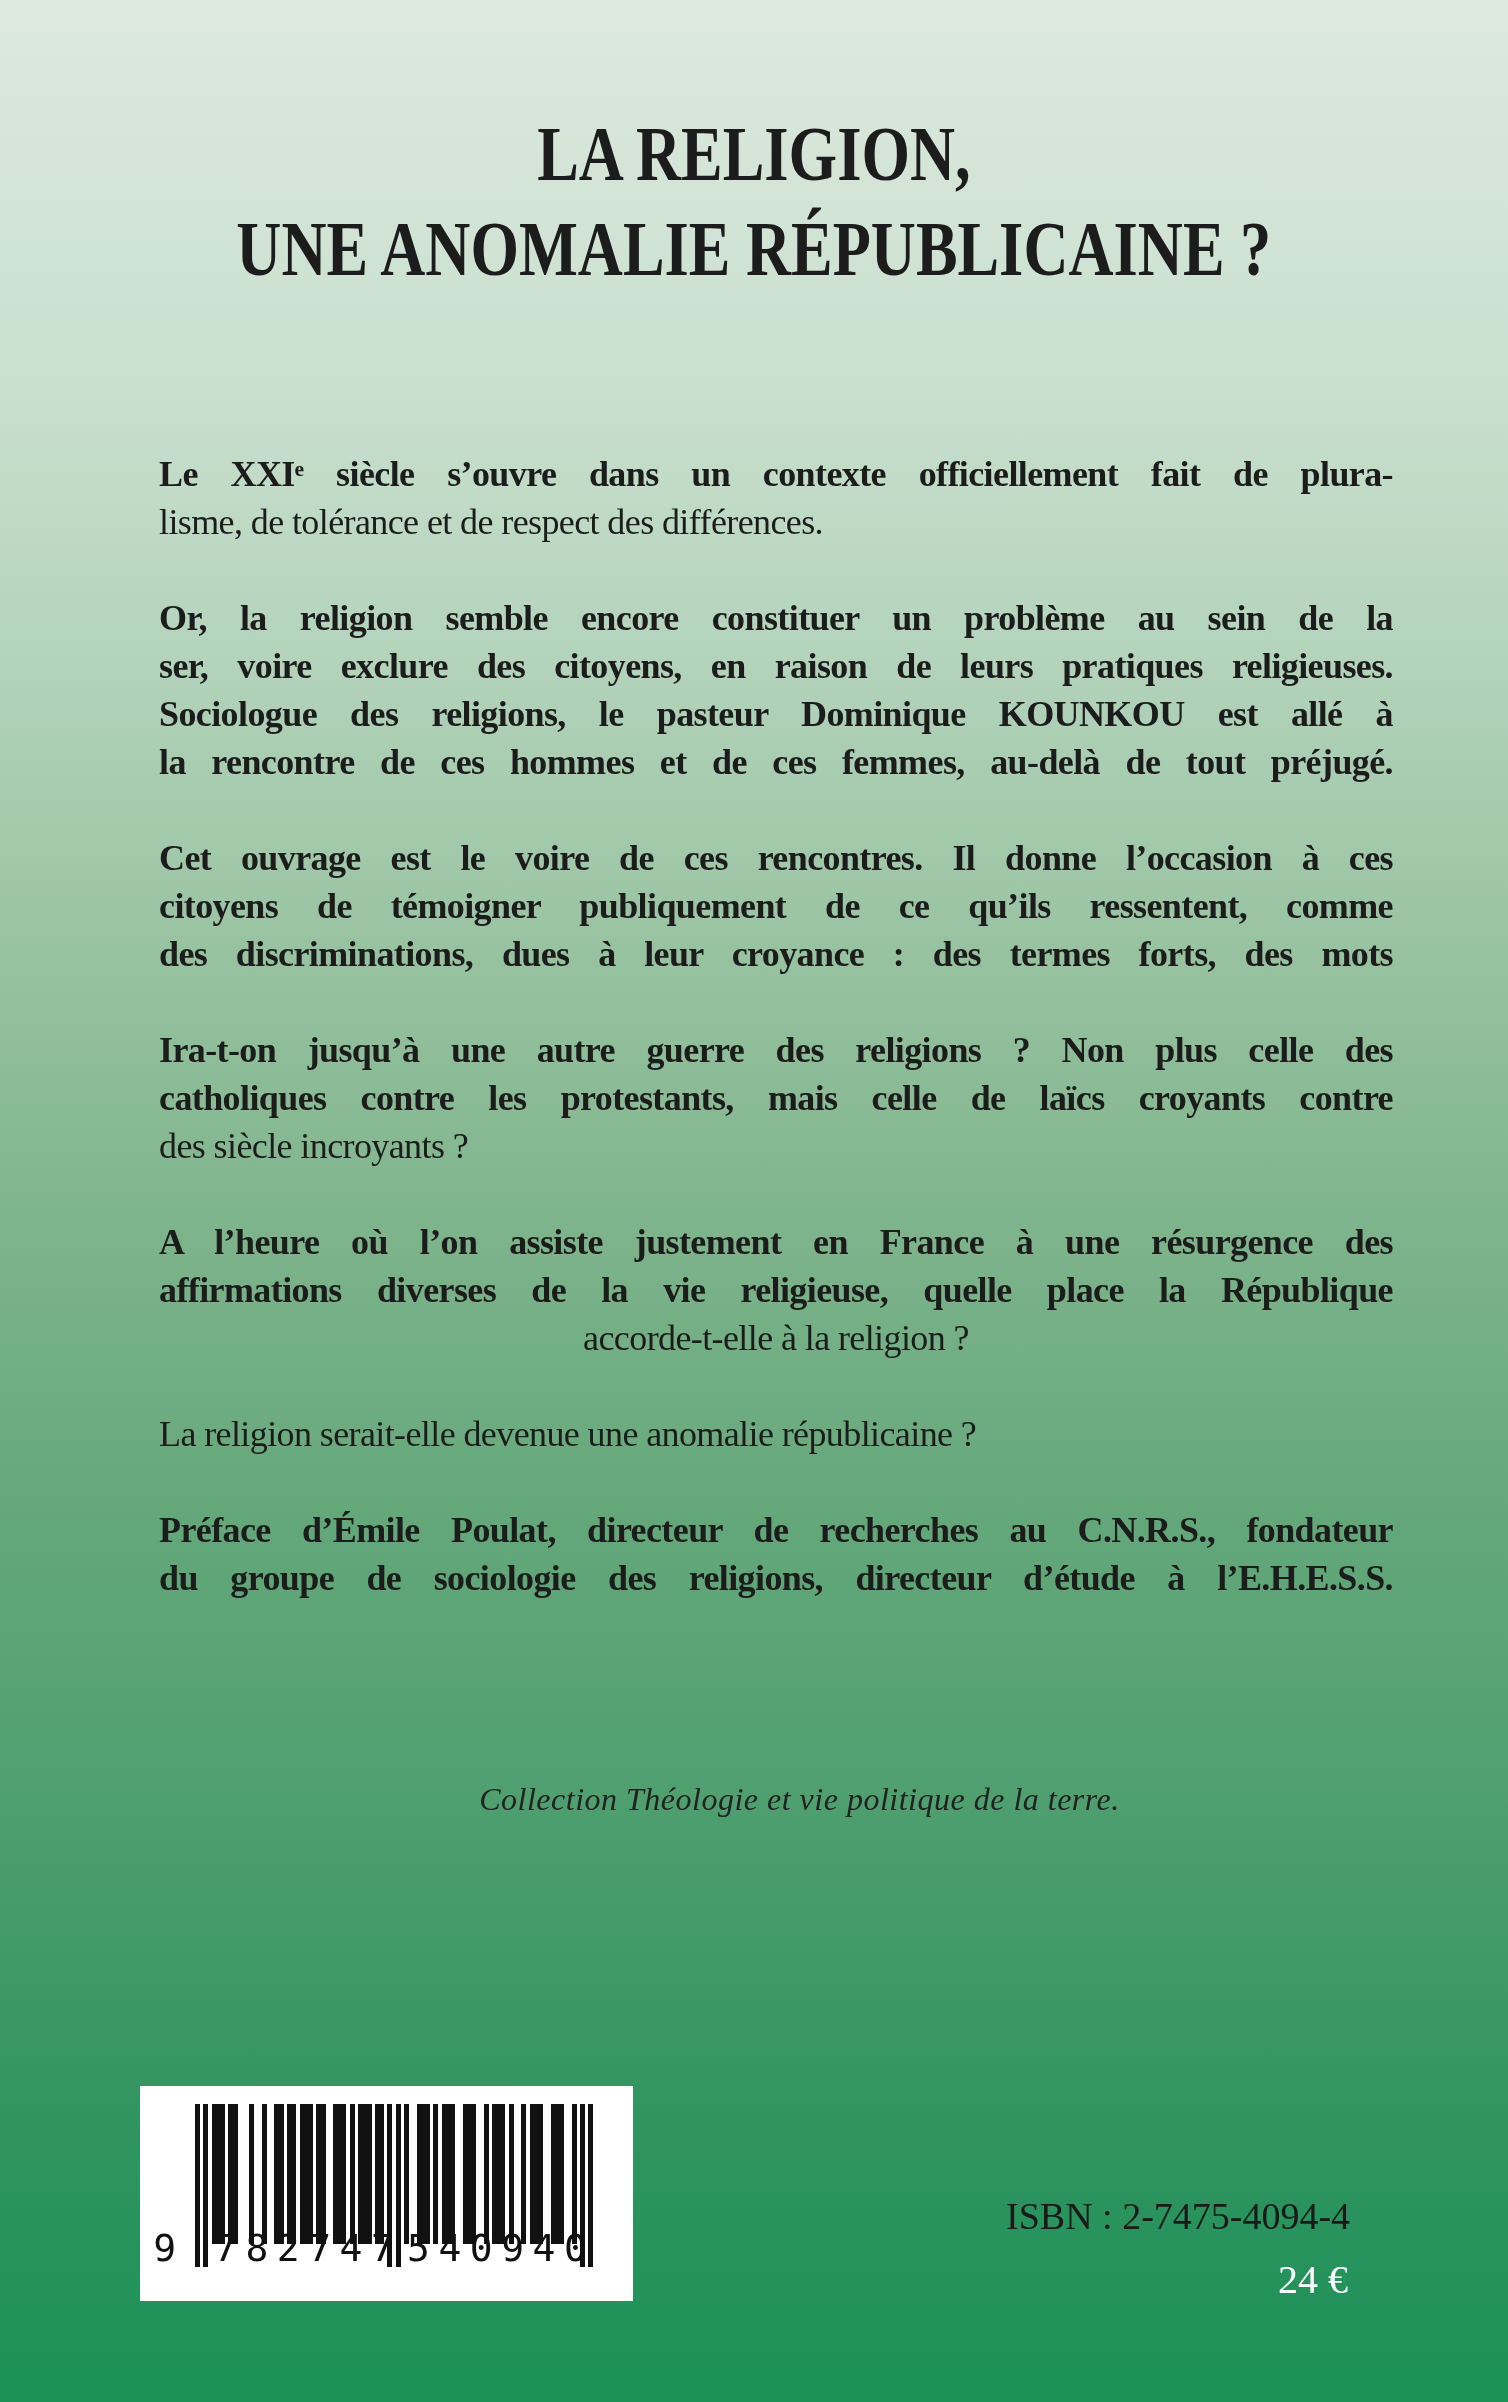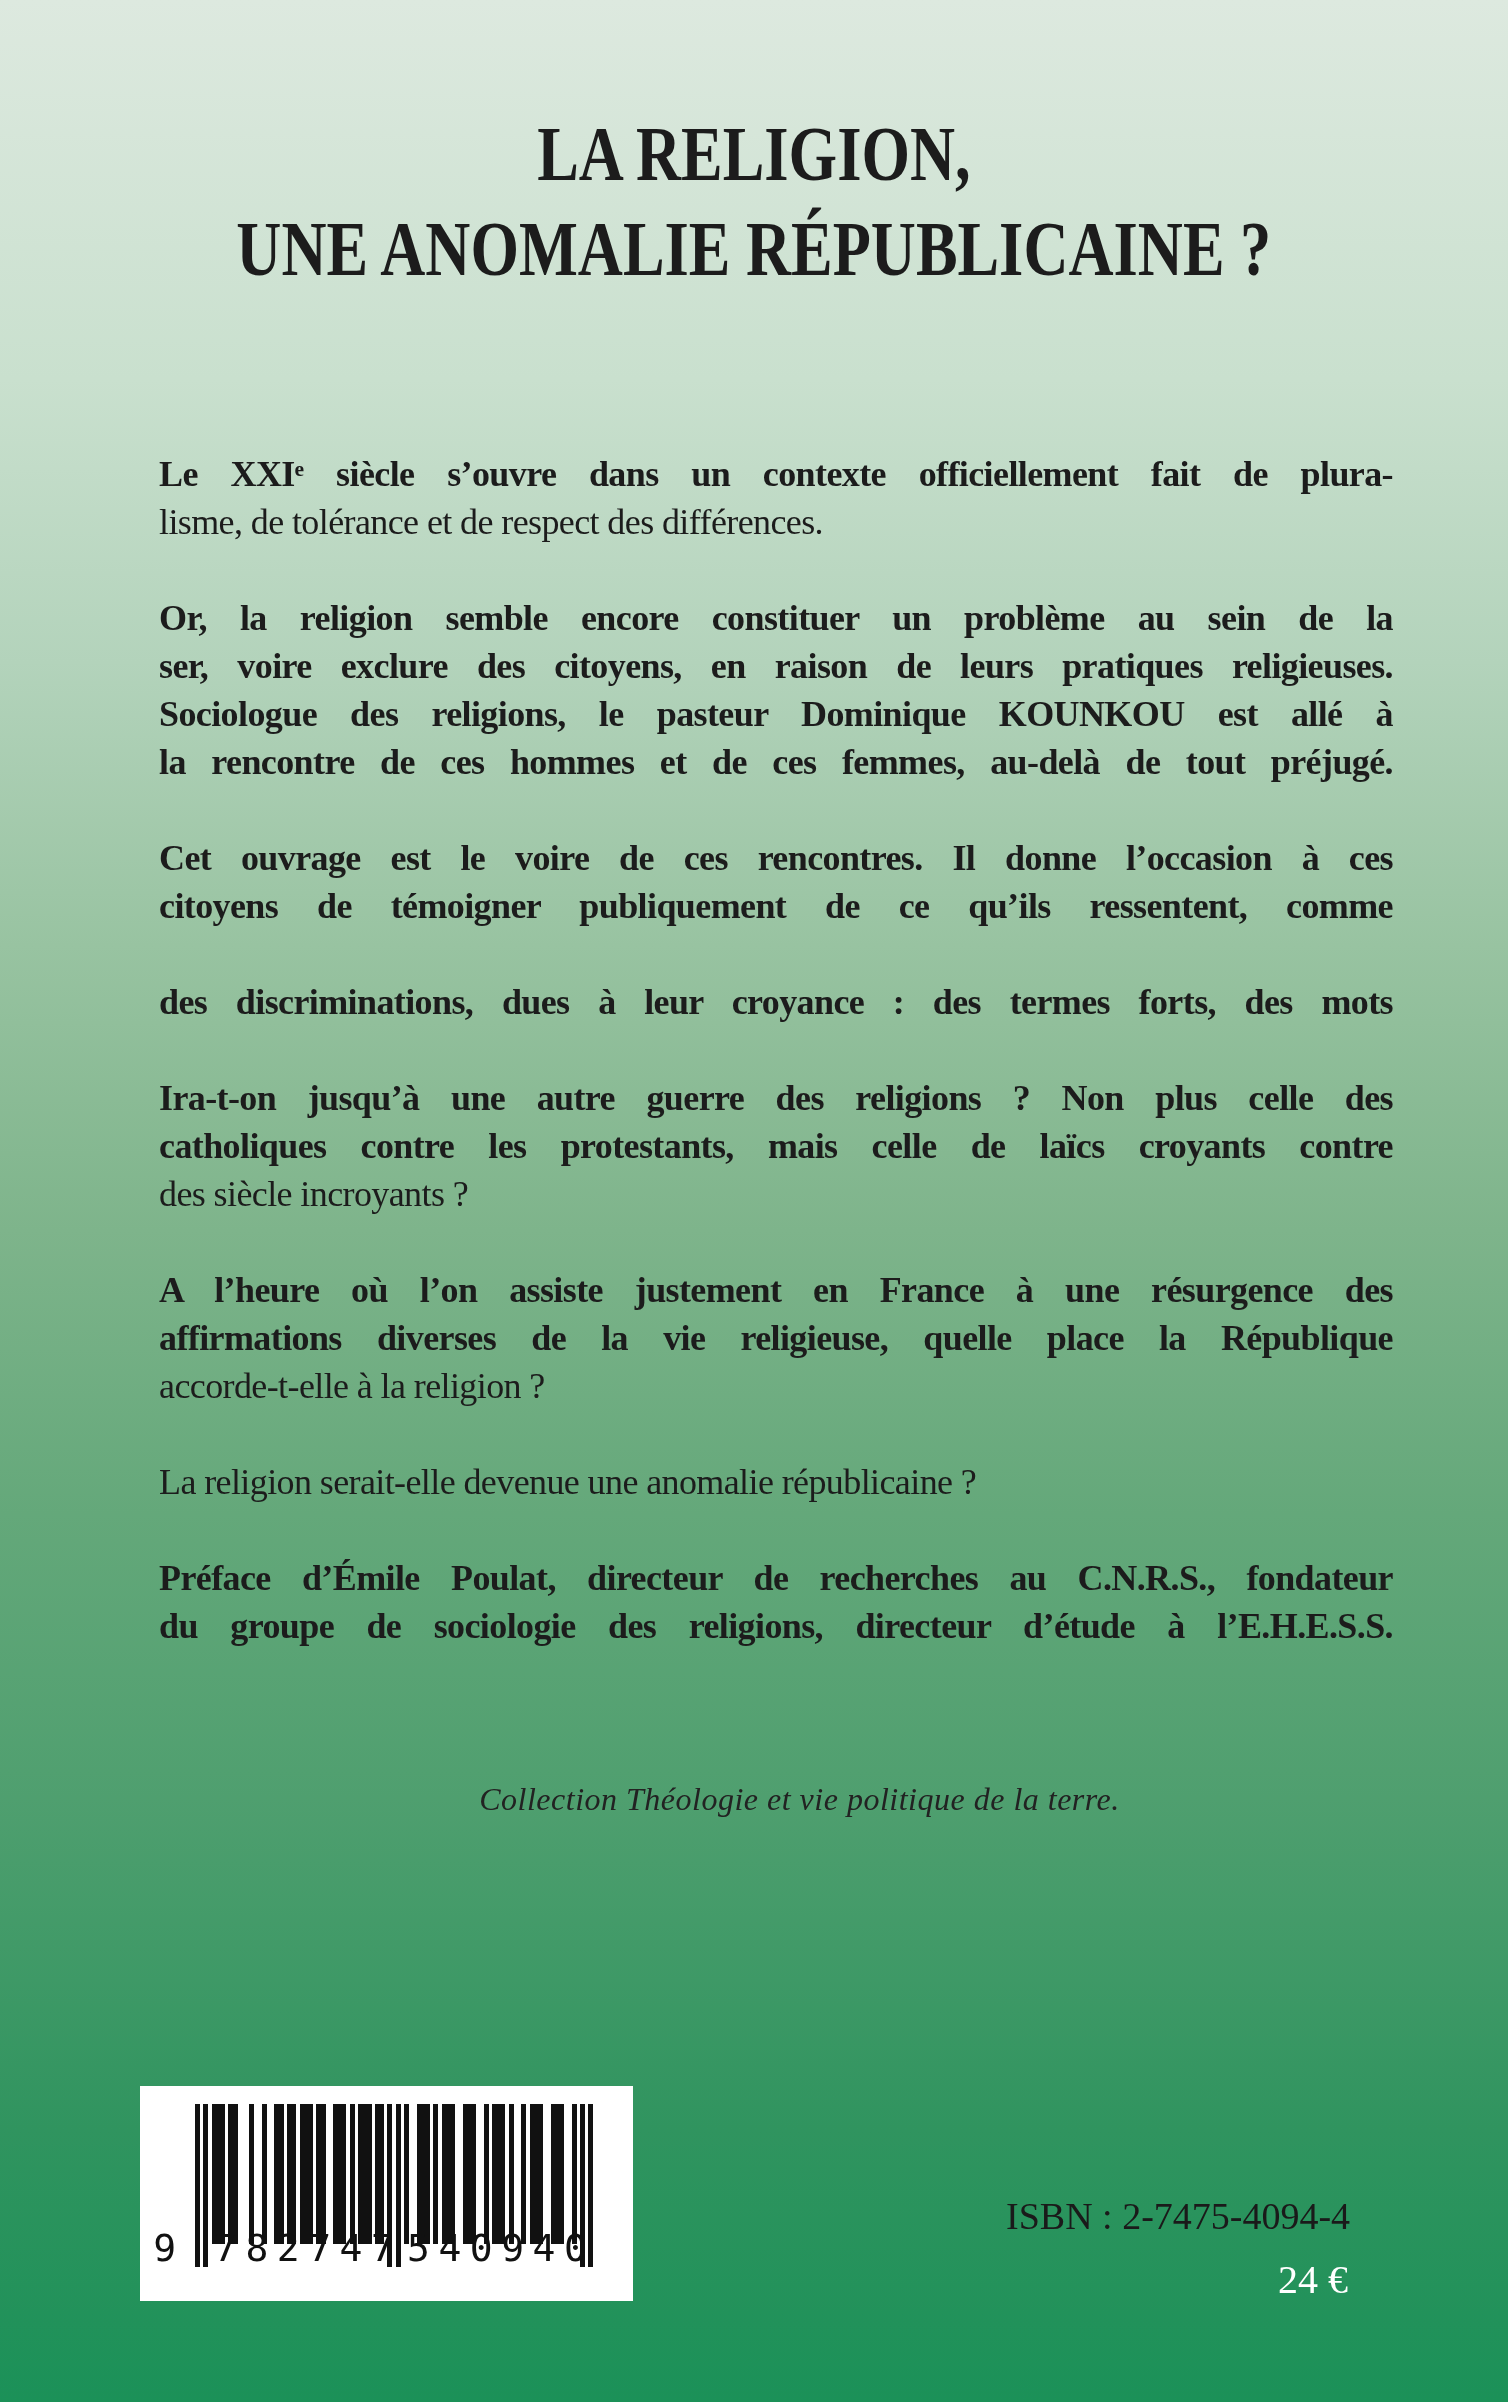--- a/index.html
+++ b/index.html
@@ -40,31 +40,31 @@
   <div class="gap"></div>
 
   <div class="line jl" style="letter-spacing: -0.6px;">Or, la religion semble encore constituer un problème au sein de la</div>
   <div class="line jl" style="letter-spacing: -0.6px;">ser, voire exclure des citoyens, en raison de leurs pratiques religieuses.</div>
   <div class="line jl" style="letter-spacing: -0.6px;">Sociologue des religions, le pasteur Dominique KOUNKOU est allé à</div>
   <div class="line jl" style="letter-spacing: -0.6px;">la rencontre de ces hommes et de ces femmes, au-delà de tout préjugé.</div>
   <div class="gap"></div>
 
   <div class="line jl" style="letter-spacing: -0.6px;">Cet ouvrage est le voire de ces rencontres. Il donne l’occasion à ces</div>
   <div class="line jl" style="letter-spacing: -0.6px;">citoyens de témoigner publiquement de ce qu’ils ressentent, comme</div>
-  <div class="line jl" style="letter-spacing: -0.6px; margin-top: 48px;">des discriminations, dues à leur croyance : des termes forts, des mots</div>
+  <div class="line jl" style="letter-spacing: -0.6px;">des discriminations, dues à leur croyance : des termes forts, des mots</div>
   <div class="gap"></div>
 
   <div class="line jl" style="letter-spacing: -0.6px;">Ira-t-on jusqu’à une autre guerre des religions ? Non plus celle des</div>
   <div class="line jl" style="letter-spacing: -0.6px;">catholiques contre les protestants, mais celle de laïcs croyants contre</div>
   <div class="line" style="letter-spacing: -0.6px;">des siècle incroyants ?</div>
   <div class="gap"></div>
 
   <div class="line jl" style="letter-spacing: -0.6px;">A l’heure où l’on assiste justement en France à une résurgence des</div>
   <div class="line jl" style="letter-spacing: -0.6px;">affirmations diverses de la vie religieuse, quelle place la République</div>
-  <div class="line" style="letter-spacing: -0.6px;">accorde-t-elle à la religion ?</div>
+  <div class="line" style="letter-spacing: -0.6px; text-align: center;">accorde-t-elle à la religion ?</div>
   <div class="gap"></div>
 
   <div class="line" style="letter-spacing: -0.6px; font-family: Liberation Serif, serif;">La religion serait-elle devenue une anomalie républicaine ?</div>
   <div class="gap"></div>
 
   <div class="line jl" style="letter-spacing: -0.6px;">Préface d’Émile Poulat, directeur de recherches au C.N.R.S., fondateur</div>
   <div class="line jl" style="letter-spacing: -0.6px;">du groupe de sociologie des religions, directeur d’étude à l’E.H.E.S.S.</div>
 </div>
 
 <div class="coll">Collection Théologie et vie politique de la terre.</div>

